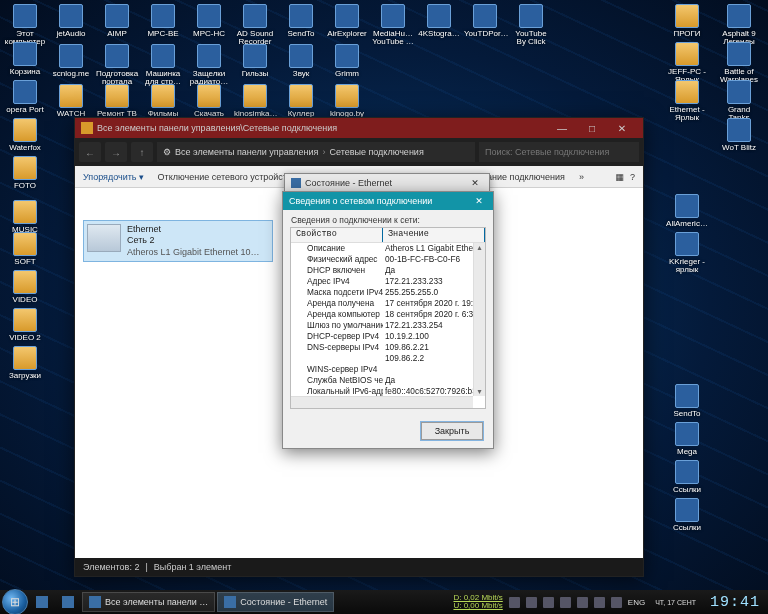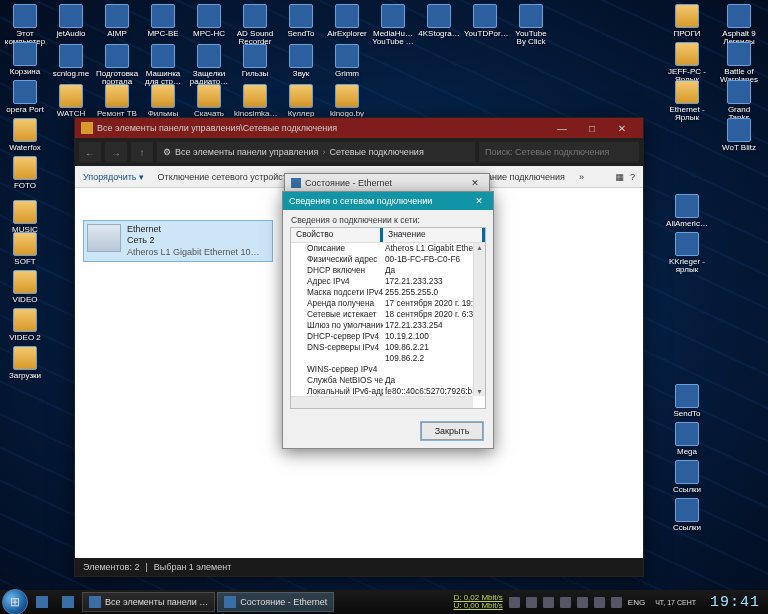--- a/index.html
+++ b/index.html
@@ -36,21 +36,21 @@
   
   .statw { position:absolute; left:284px; top:173px; width:206px; height:20px; background:#e8e8e8; border:1px solid #888; font-size:9px; display:flex; align-items:center; padding:0 6px; color:#333; box-shadow:0 2px 8px rgba(0,0,0,.4);}
   .statw .cl { margin-left:auto; width:16px; text-align:center; }
   
   .dlg { position:absolute; left:282px; top:191px; width:212px; height:258px; background:#f0f0f0; border:1px solid #888; box-shadow:0 4px 16px rgba(0,0,0,.5); font-size:8.5px; color:#222;}
   .dlg-title { height:18px; background:#1294a7; color:#fff; display:flex; align-items:center; padding:0 6px; font-size:9px;}
   .dlg-title .x { margin-left:auto; width:16px; text-align:center;}
   .dlg-sub { padding:5px 8px 2px; color:#333; }
   .dlg-list { margin:0 7px 6px; border:1px solid #bbb; background:#fff; height:182px; overflow:hidden; position:relative;}
   .dlg-hdr { display:flex; height:15px; background:#f4f4f4; border-bottom:1px solid #ddd; font-size:8.5px;}
-  .dlg-hdr div { padding:1px 5px; border-right:3px solid #0369a1; }
+  .dlg-hdr div { padding:1px 5px; border-right:1px solid #0369a1;font-family:Liberation Mono, monospace; }
   .col1{width:92px;} .col2{flex:1;}
   .rows { font-size:8.3px; }
   .row { display:flex; height:11px; }
   .row .c1{width:92px; padding-left:16px; white-space:nowrap; overflow:hidden;}
   .row .c2{flex:1; padding-left:2px; white-space:nowrap; overflow:hidden;}
   .dlg-sb { position:absolute; right:0; top:15px; bottom:12px; width:12px; background:#eaeaea; border-left:1px solid #ddd;}
   .dlg-sb::before{content:"▴"; position:absolute; top:0; left:0; right:0; text-align:center; font-size:8px; color:#666;}
   .dlg-sb::after{content:"▾"; position:absolute; bottom:0; left:0; right:0; text-align:center; font-size:8px; color:#666;}
   .dlg-hb { position:absolute; left:0; right:12px; bottom:0; height:12px; background:#eaeaea; border-top:1px solid #ddd;}
   .dlg-btn { position:absolute; right:10px; bottom:8px; width:62px; height:18px; background:#e8e8e8; border:1px solid #9a9a9a; font-size:9px; display:flex; align-items:center; justify-content:center; box-shadow:0 0 0 1px #84b4e0;}
@@ -377,21 +377,21 @@
         </div>
         <div class="row">
           <div class="c1">Маска подсети IPv4</div>
           <div class="c2">255.255.255.0</div>
         </div>
         <div class="row">
           <div class="c1">Аренда получена</div>
           <div class="c2">17 сентября 2020 г. 19:38:57</div>
         </div>
         <div class="row">
-          <div class="c1">Сетевые истекает</div>
+          <div class="c1">Аренда компьютер</div>
           <div class="c2">18 сентября 2020 г. 6:38:57</div>
         </div>
         <div class="row">
           <div class="c1">Шлюз по умолчанию IP…</div>
           <div class="c2">172.21.233.254</div>
         </div>
         <div class="row">
           <div class="c1">DHCP-сервер IPv4</div>
           <div class="c2">10.19.2.100</div>
         </div>

